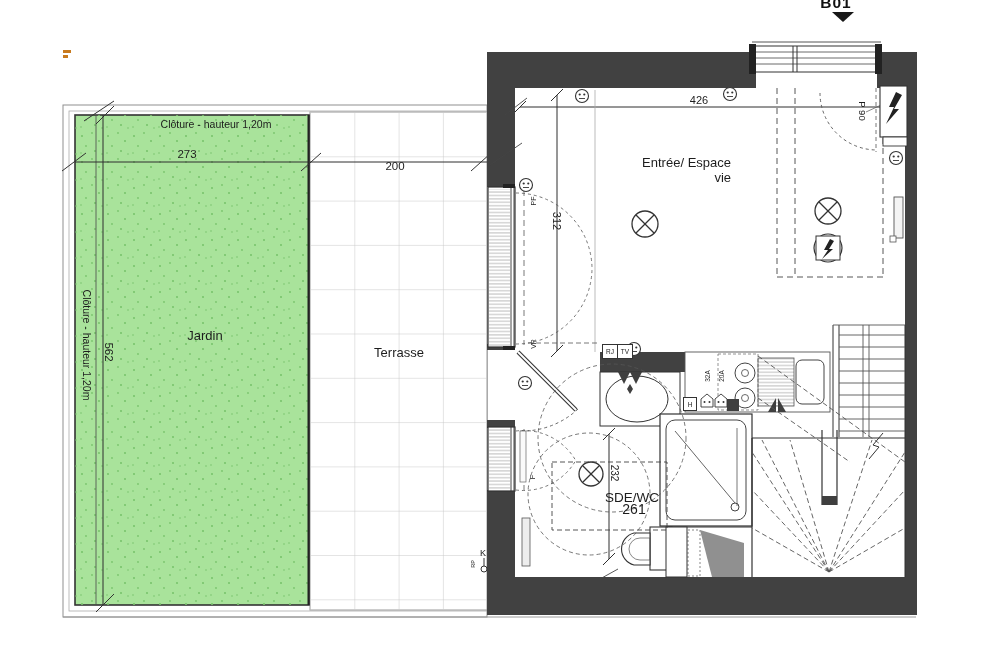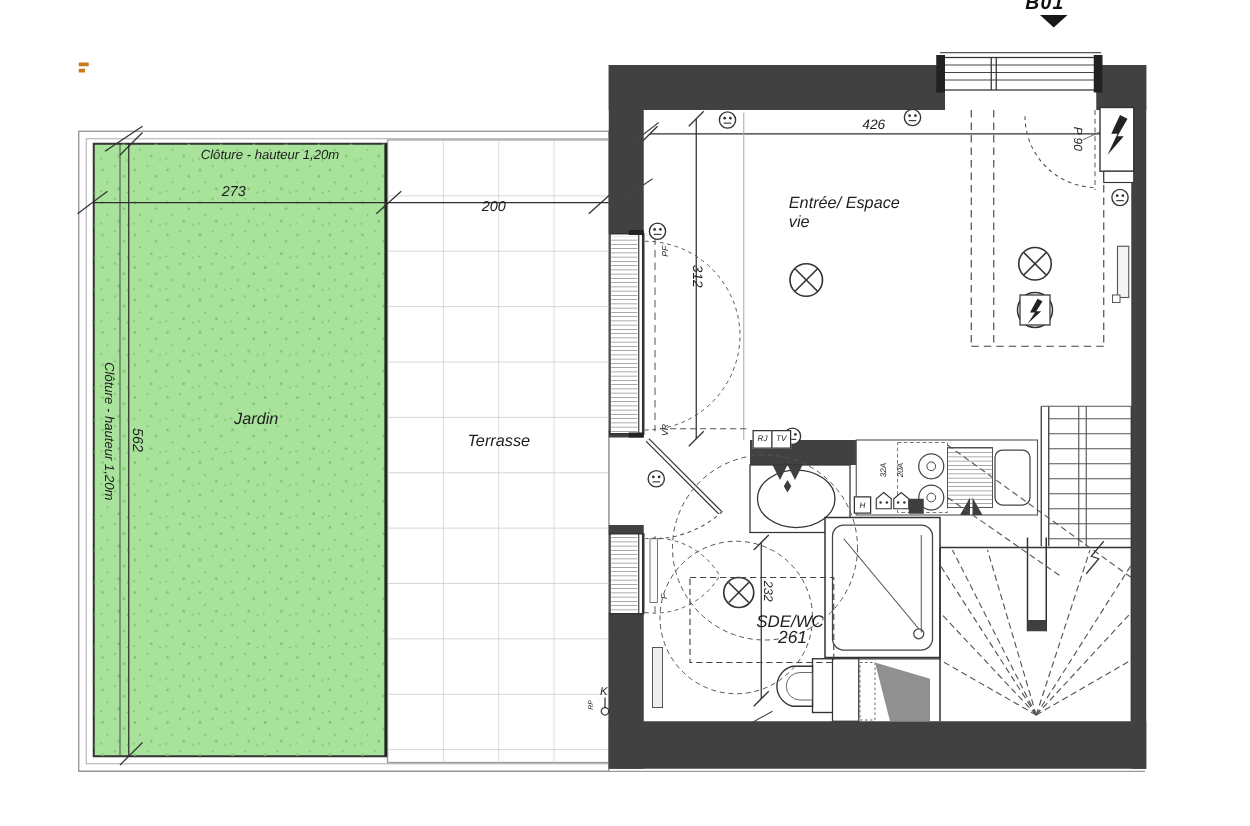--- a/index.html
+++ b/index.html
@@ -1,27 +1,27 @@
 <!DOCTYPE html>
 <html style="--c-garden: #a9e39b; --c-speckle: #79c46c; --c-wall: #414141; --c-gray: #909090; --c-accent: #c87a1e;"><head>
 <meta charset="utf-8">
 <style>
   html,body{margin:0;padding:0;background:#fff;}
   .stage{position:relative;width:1000px;height:661px;background:#ffffff;overflow:hidden;
-         font-family:"Liberation Sans",sans-serif;font-style:italic;}
+         font-family:"Liberation Sans",sans-serif;}
   svg{position:absolute;left:0;top:0;}
   .lbl{position:absolute;color:#1d1d1d;white-space:nowrap;transform:translate(-50%,-50%);
        font-family:"Liberation Sans",sans-serif;}
   .rot90{transform:translate(-50%,-50%) rotate(90deg);}
   .rotn90{transform:translate(-50%,-50%) rotate(-90deg);}
   .tagbox{position:absolute;border:1px solid #333;background:#fff;display:flex;
           align-items:center;justify-content:center;color:#222;}
   .tri-down{position:absolute;width:0;height:0;border-left:11px solid transparent;
             border-right:11px solid transparent;border-top:10px solid #181818;}
-  .wrap{white-space:normal;text-align:left;line-height:1.18;}
+  .wrap{white-space:normal;text-align:right;line-height:1.18;}
 </style>
 </head>
 <body>
 
 <div class="stage">
 
 <svg width="1000" height="661" viewBox="0 0 1000 661">
   <defs>
     <pattern id="speck" width="26" height="26" patternUnits="userSpaceOnUse">
       <circle cx="4" cy="6" r="1.1" fill="var(--c-speckle,#79c46c)"></circle>

